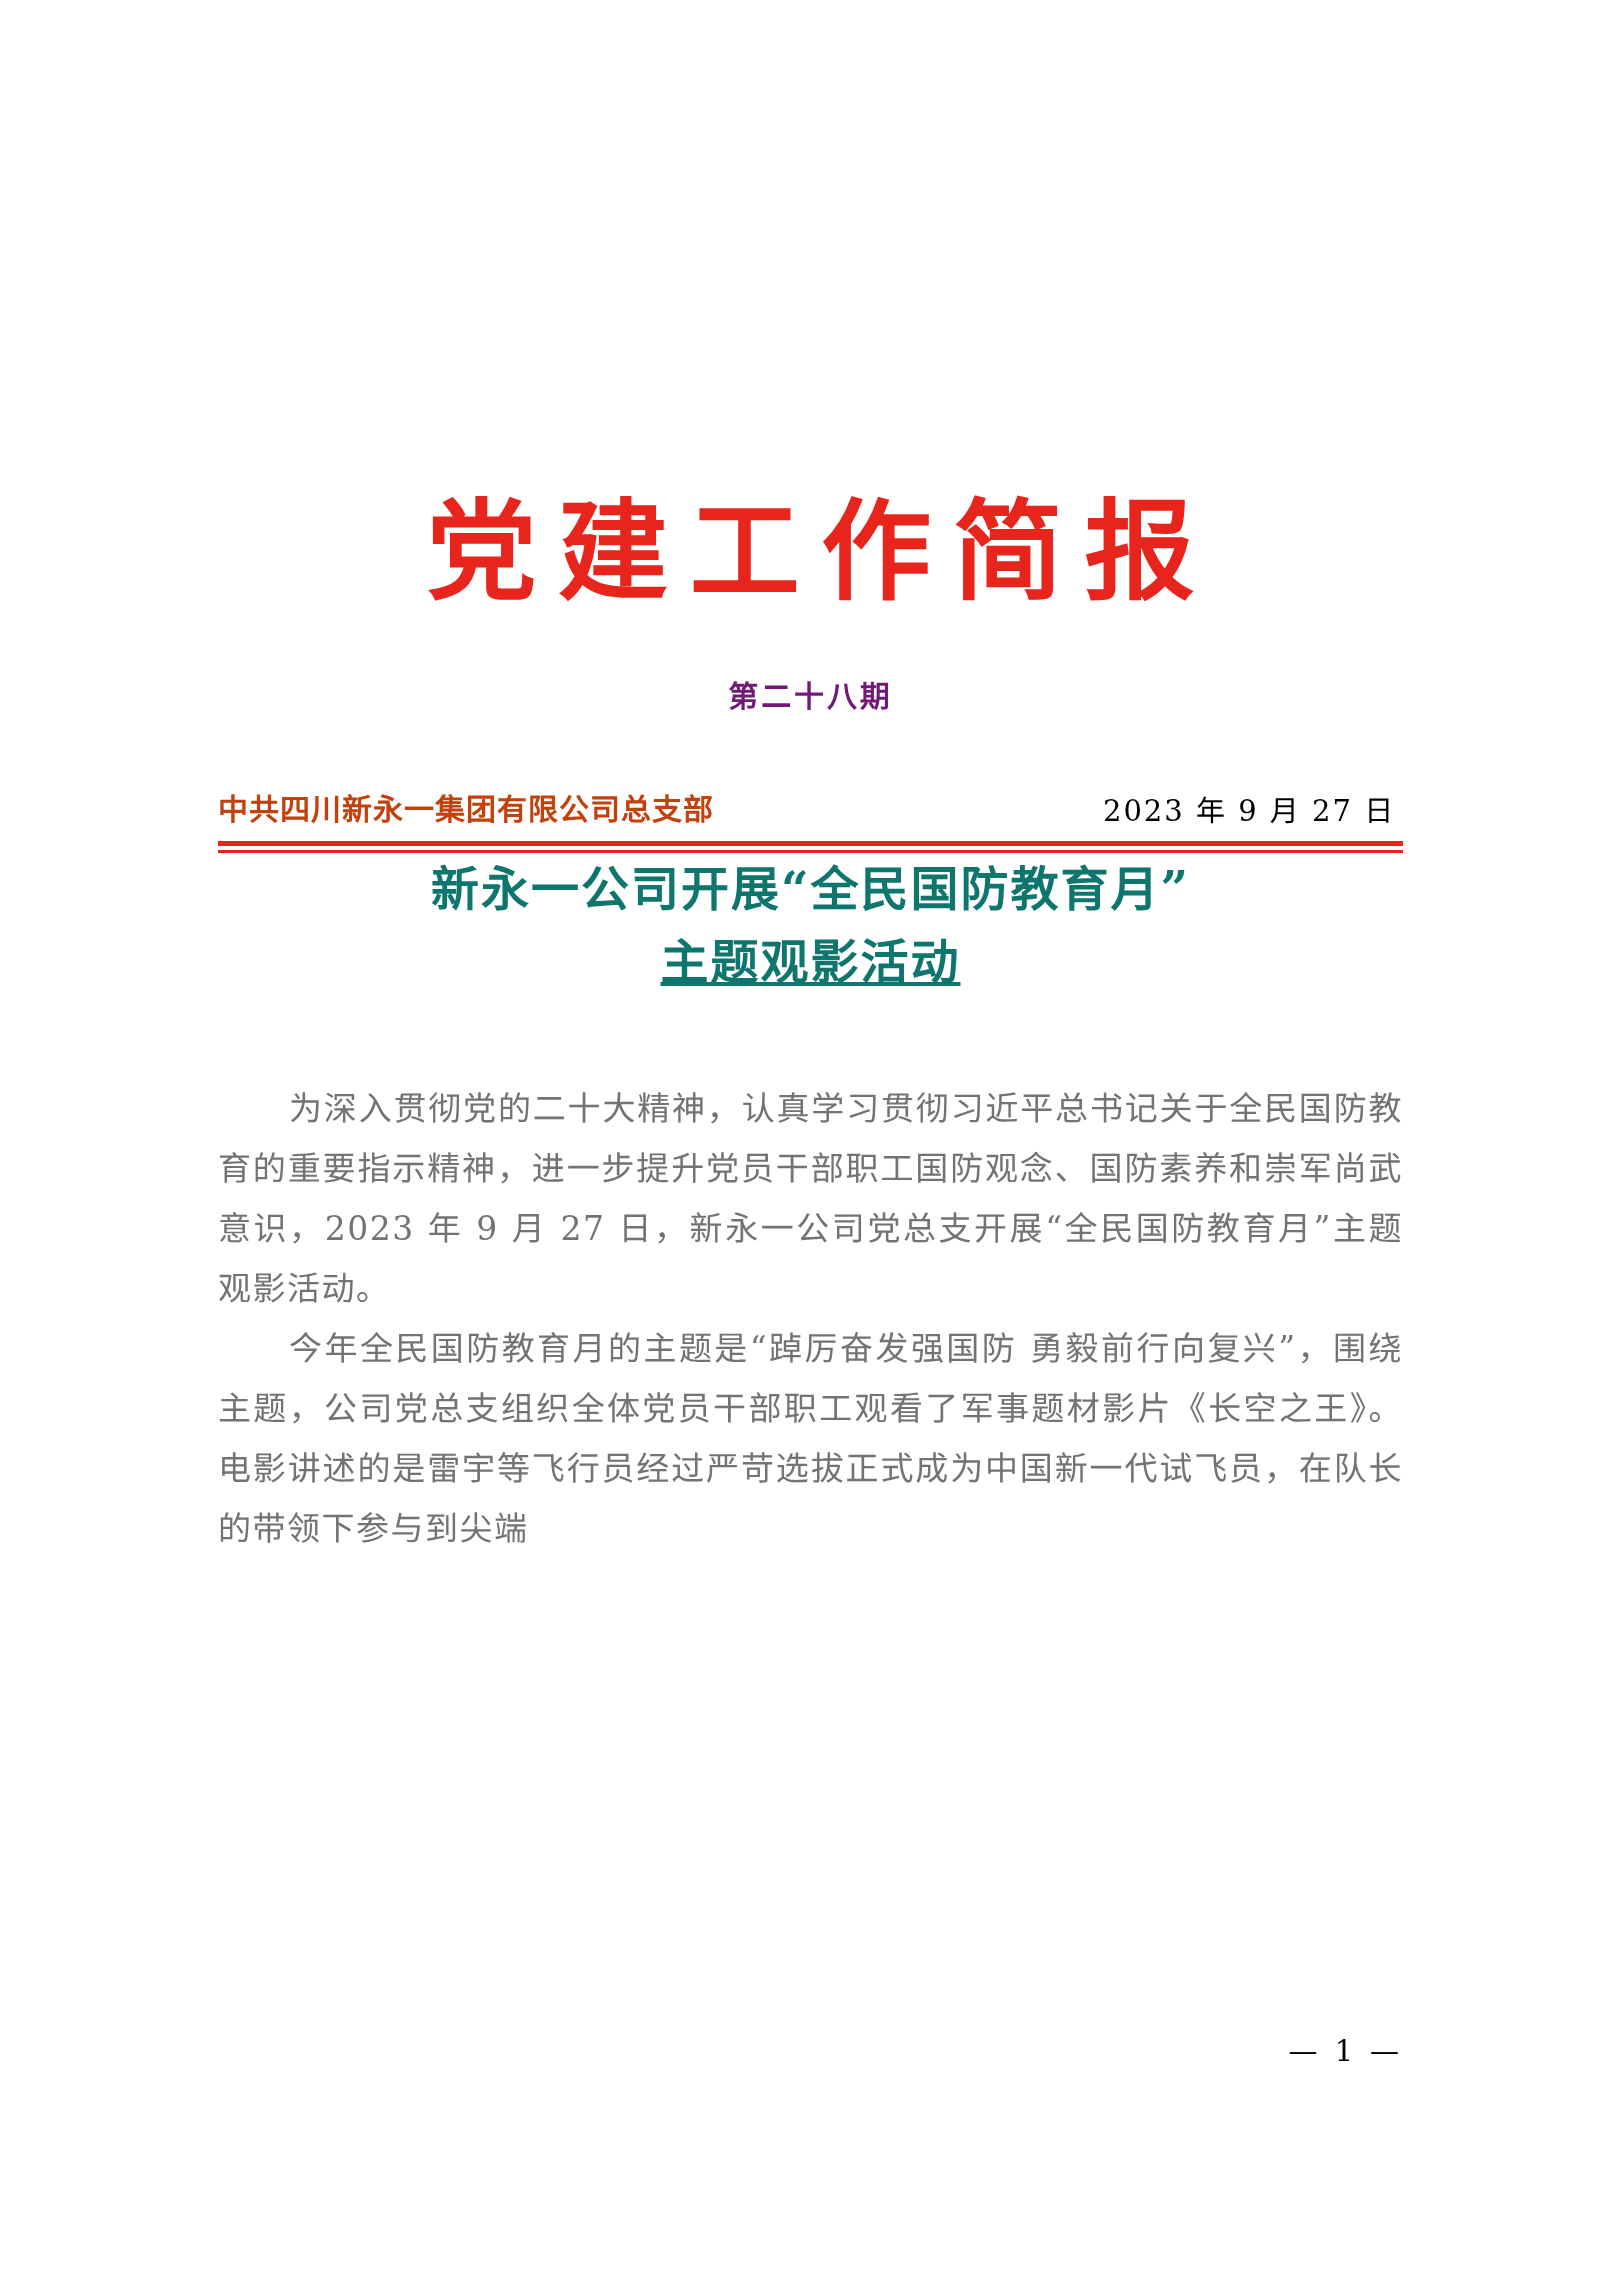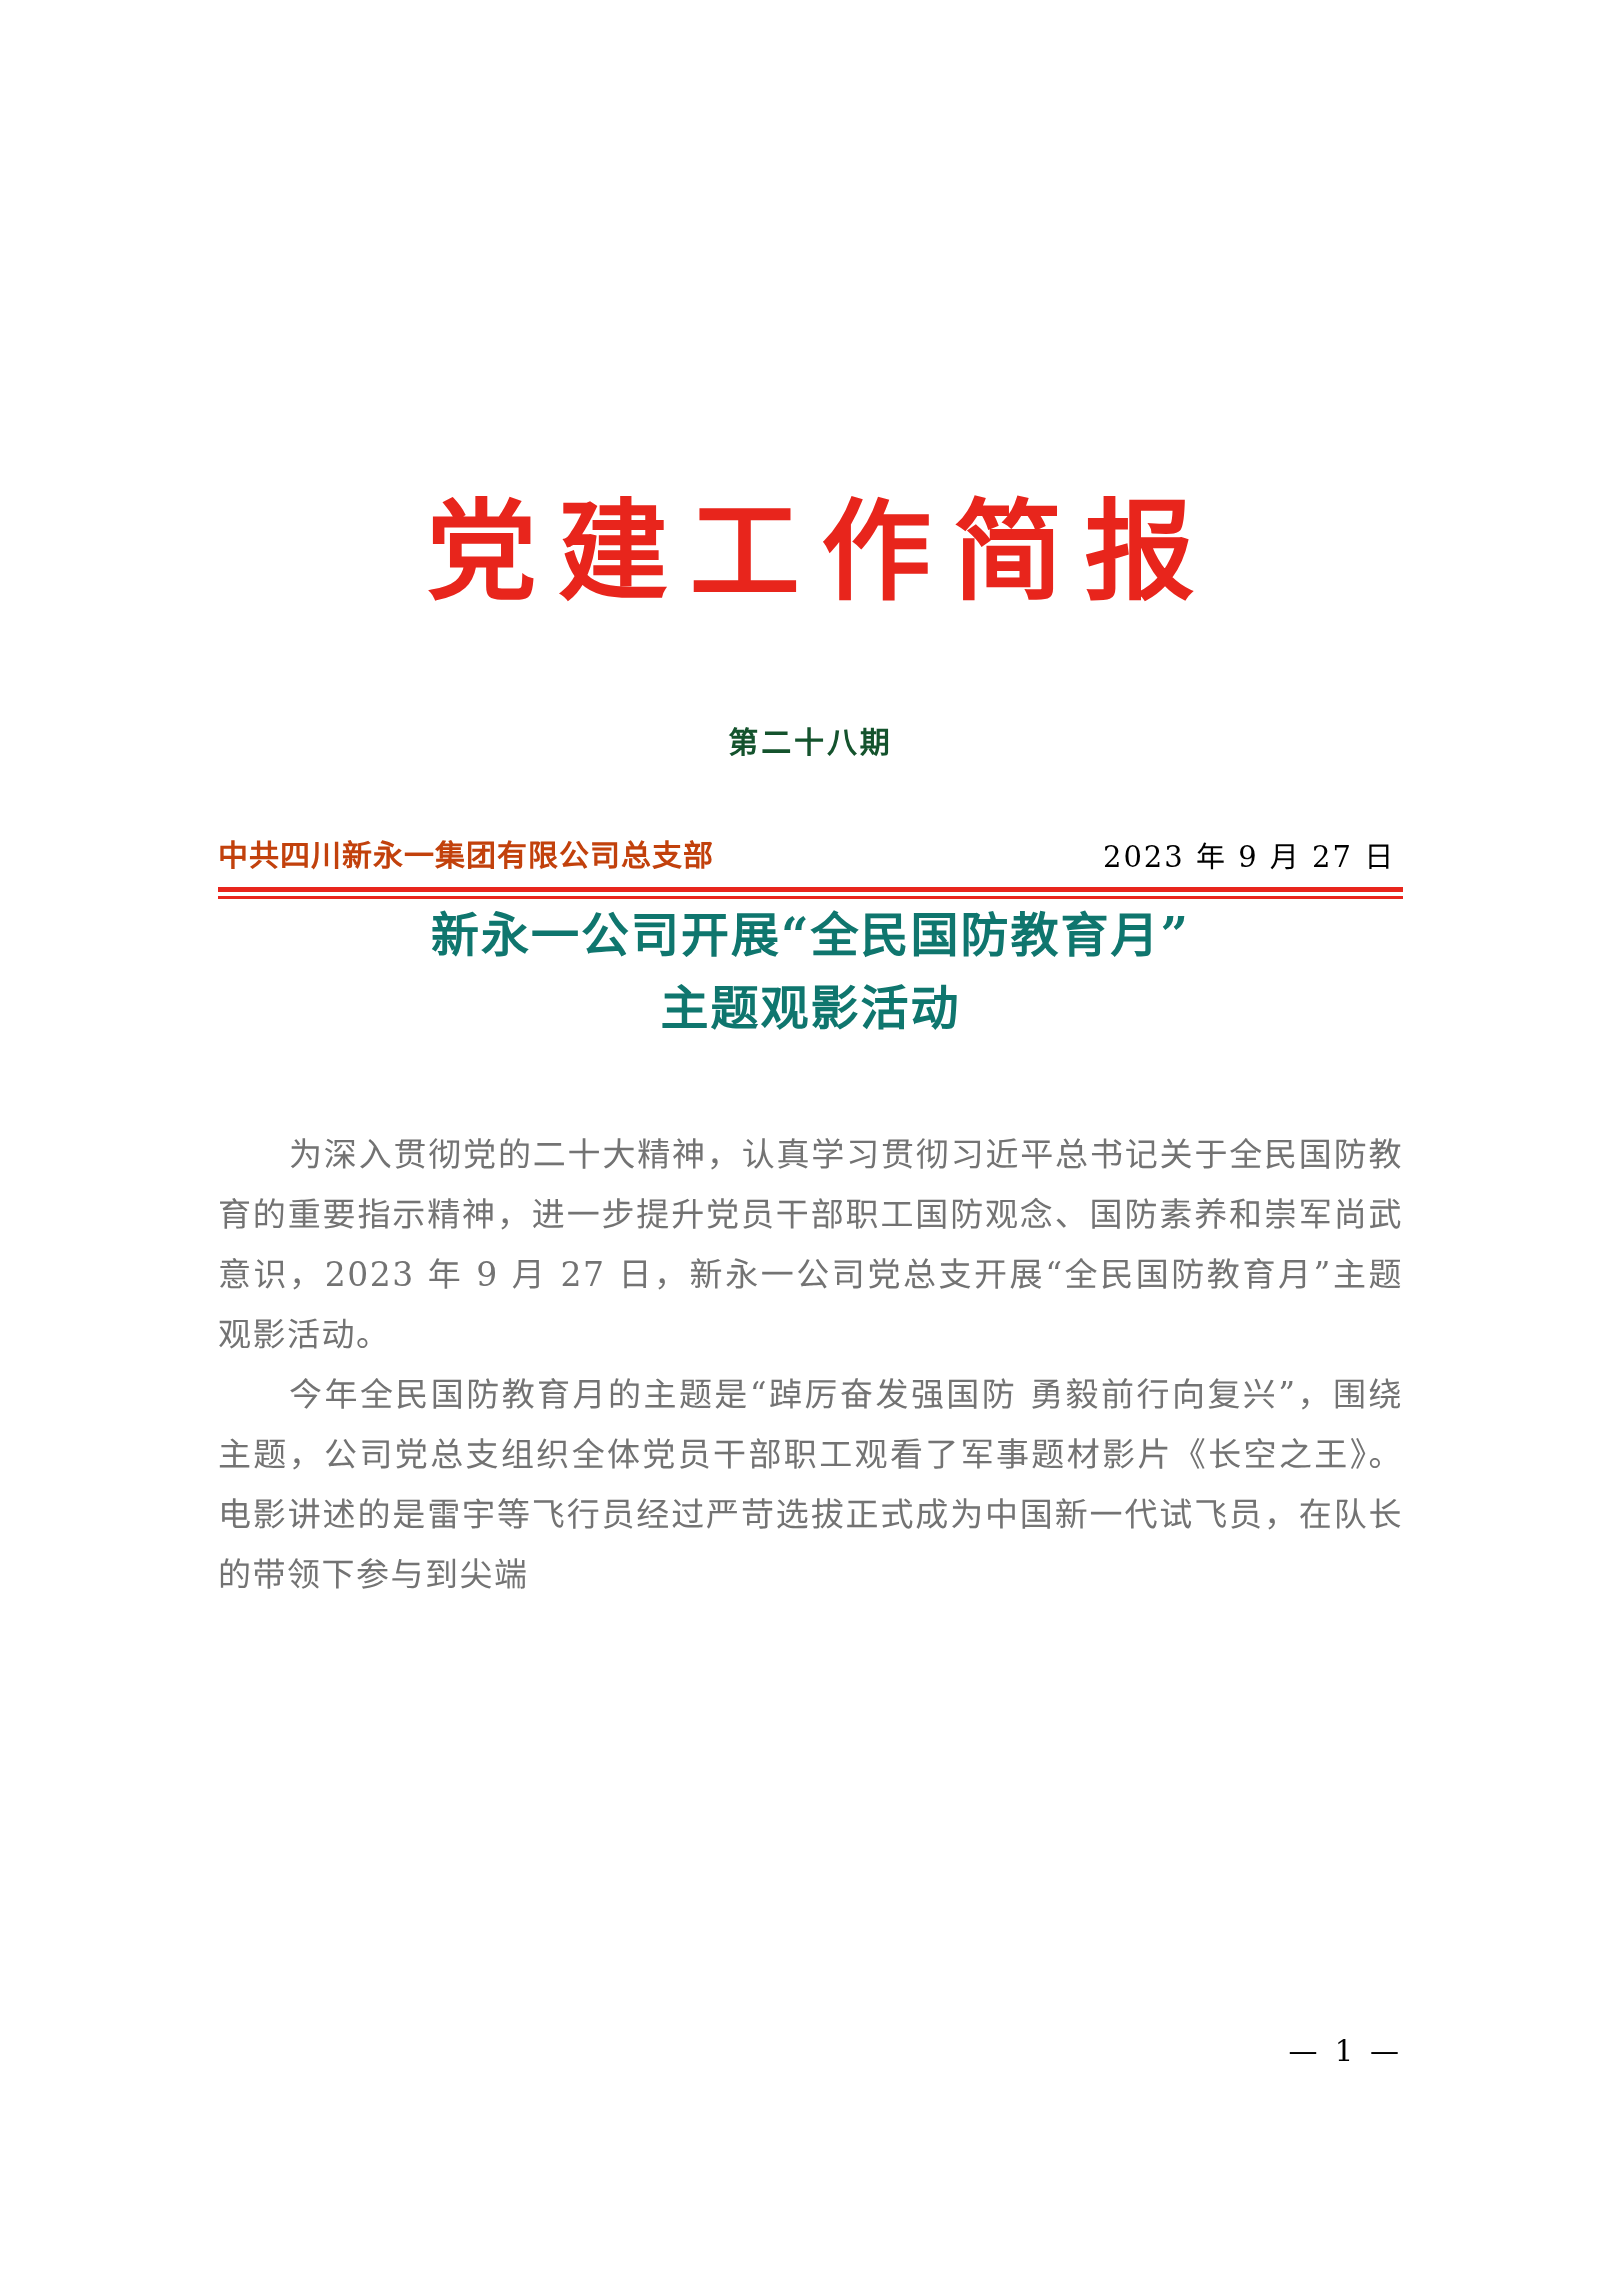--- a/index.html
+++ b/index.html
@@ -37,26 +37,26 @@
     font-family: "DejaVu Serif", "Liberation Serif", serif;
     font-weight: 700;
     font-size: 110px;
     letter-spacing: 21.6px;
     line-height: 1.12;
     text-indent: 21.6px;
     white-space: nowrap;
   }
 
   .issue-line {
-    margin-top: 105px;
+    margin-top: 59px;
     text-align: center;
     font-size: 30px;
     font-weight: 700;
     letter-spacing: 2.9px;
-    color: #14532d;
+    color: #701a75;
   }
 
   
   .meta-row {
     margin-top: 69px;
     display: flex;
     align-items: flex-end;
     justify-content: space-between;
     padding: 0 0 9.8px 0;
   }
@@ -90,20 +90,21 @@
     text-align: center;
     font-size: 48px;
     font-weight: 700;
     line-height: 1.52;
     letter-spacing: 2px;
     color: #0f766e;
     font-family: "DejaVu Serif", "Liberation Serif", serif;
   }
   .article-title .line2 {
     display: block;
+    text-decoration: underline;
   }
 
   .body-text {
     margin-top: 80px;
   }
   .body-text p {
     margin: 0;
     font-size: 33px;
     line-height: 1.82;
     letter-spacing: 1.5px;

